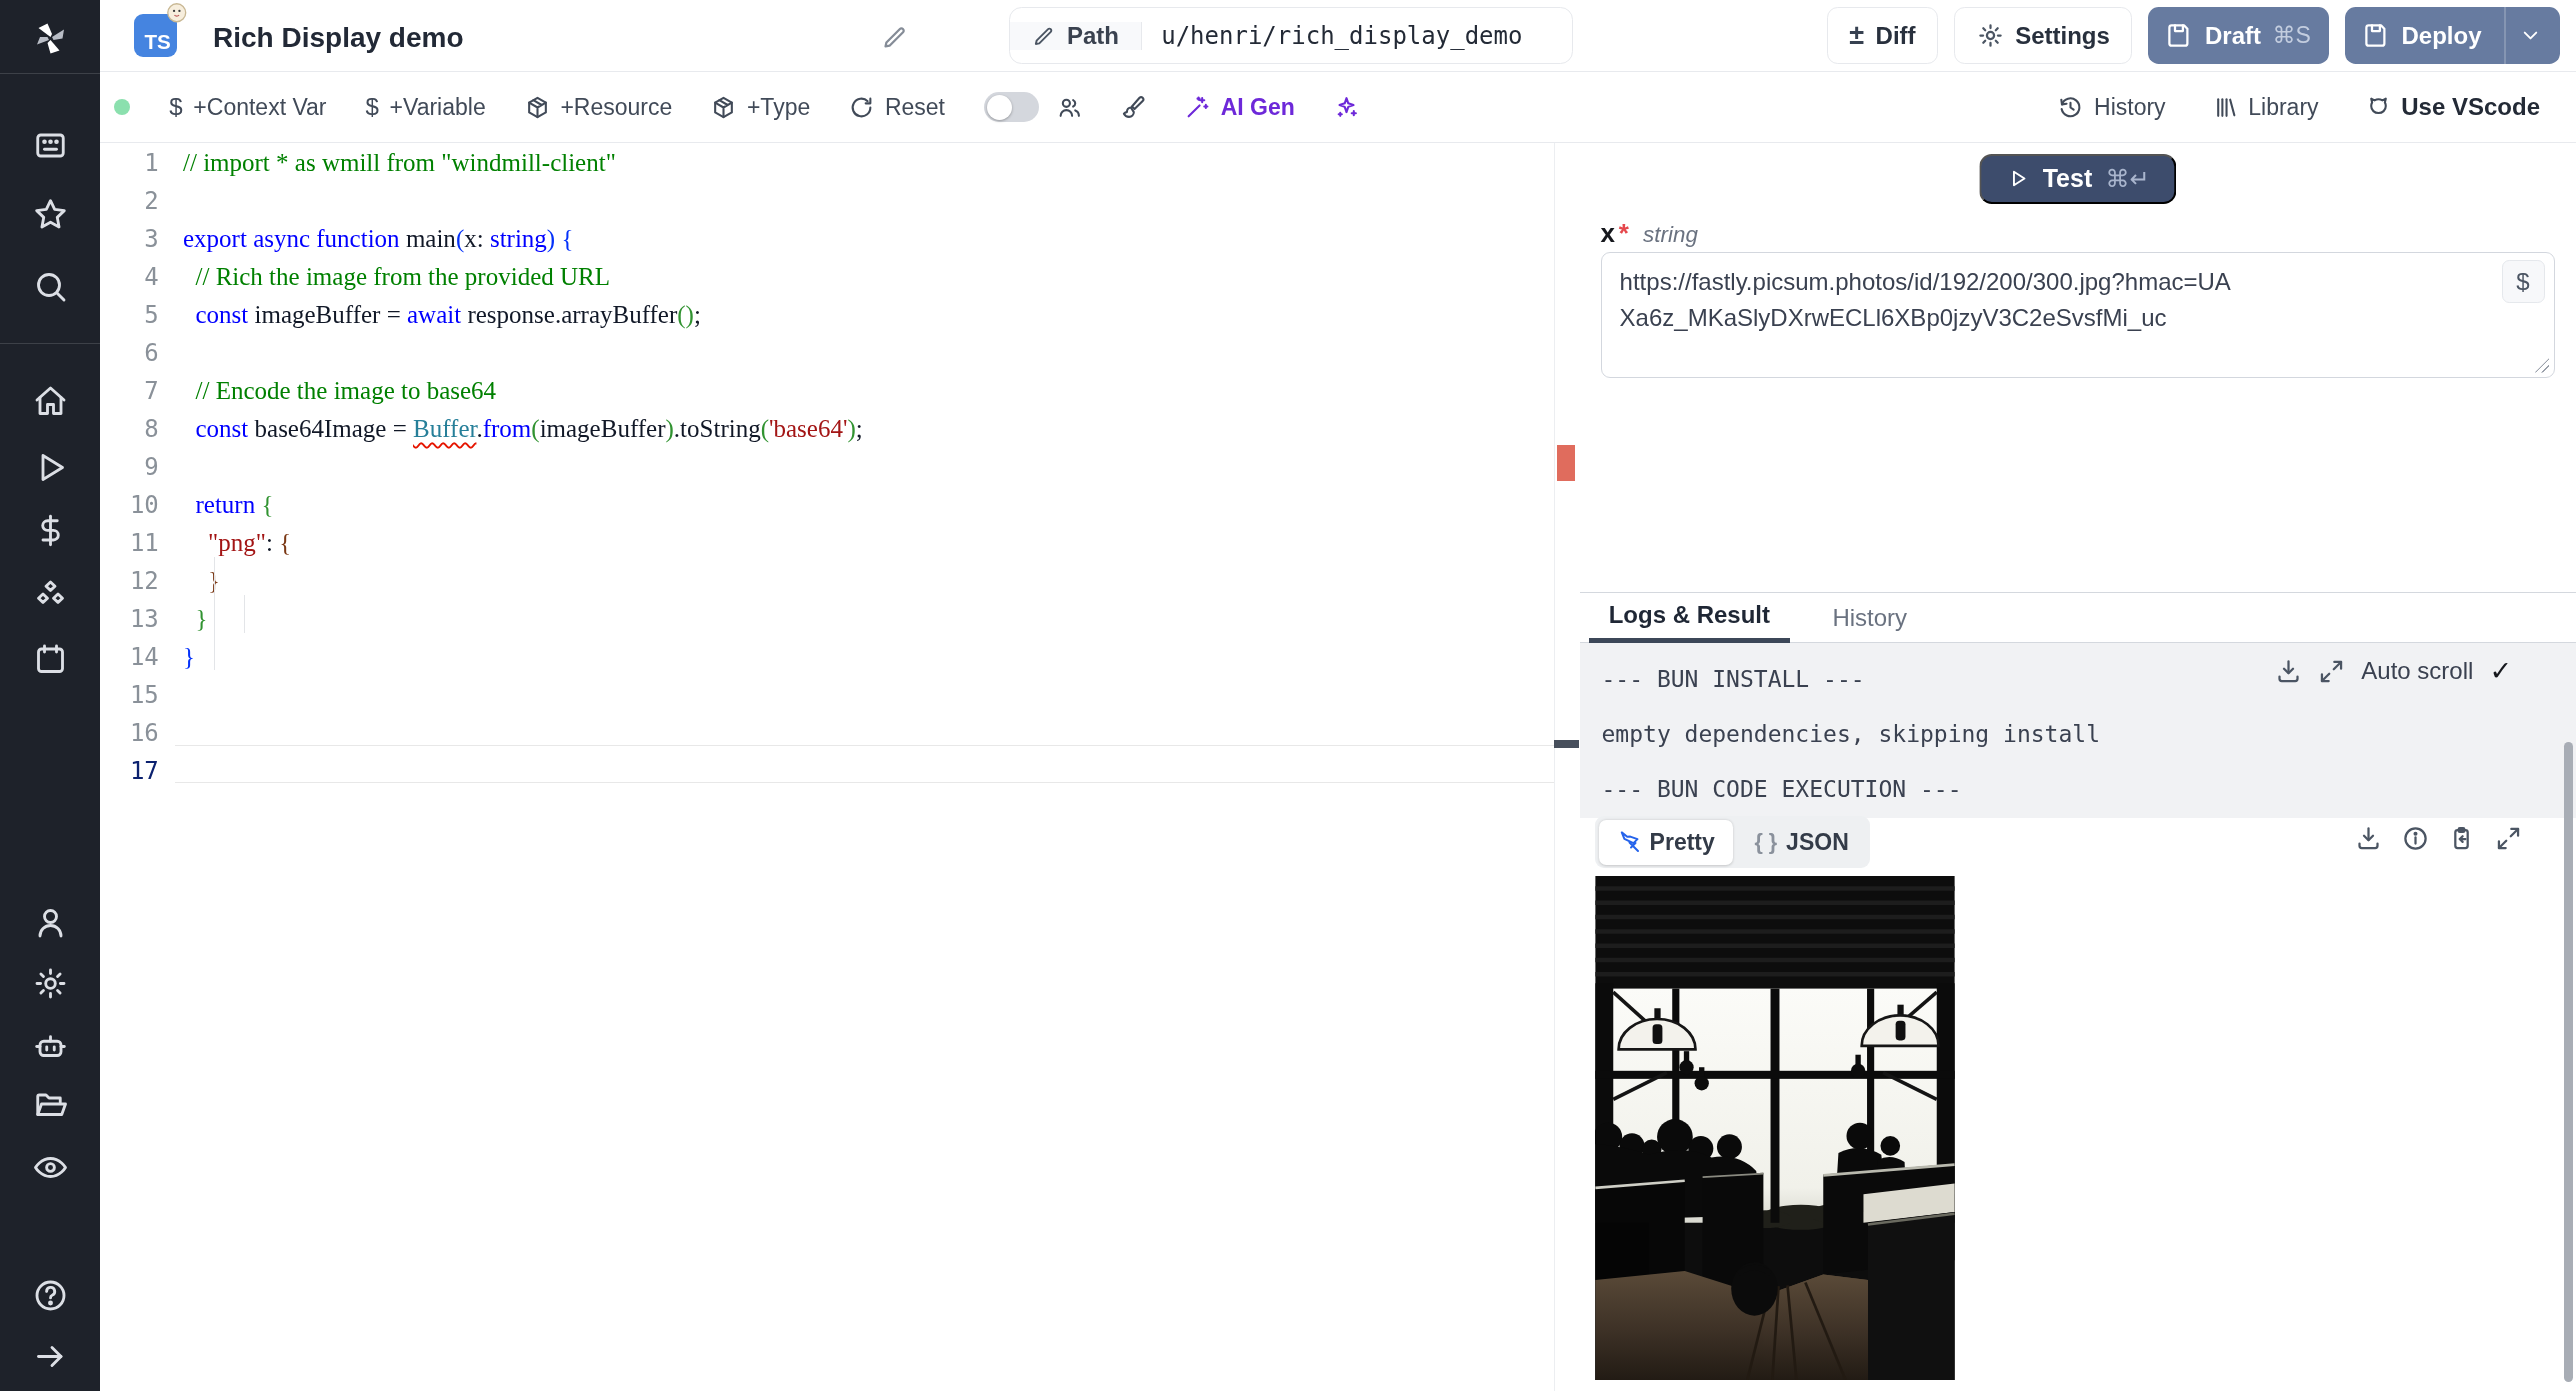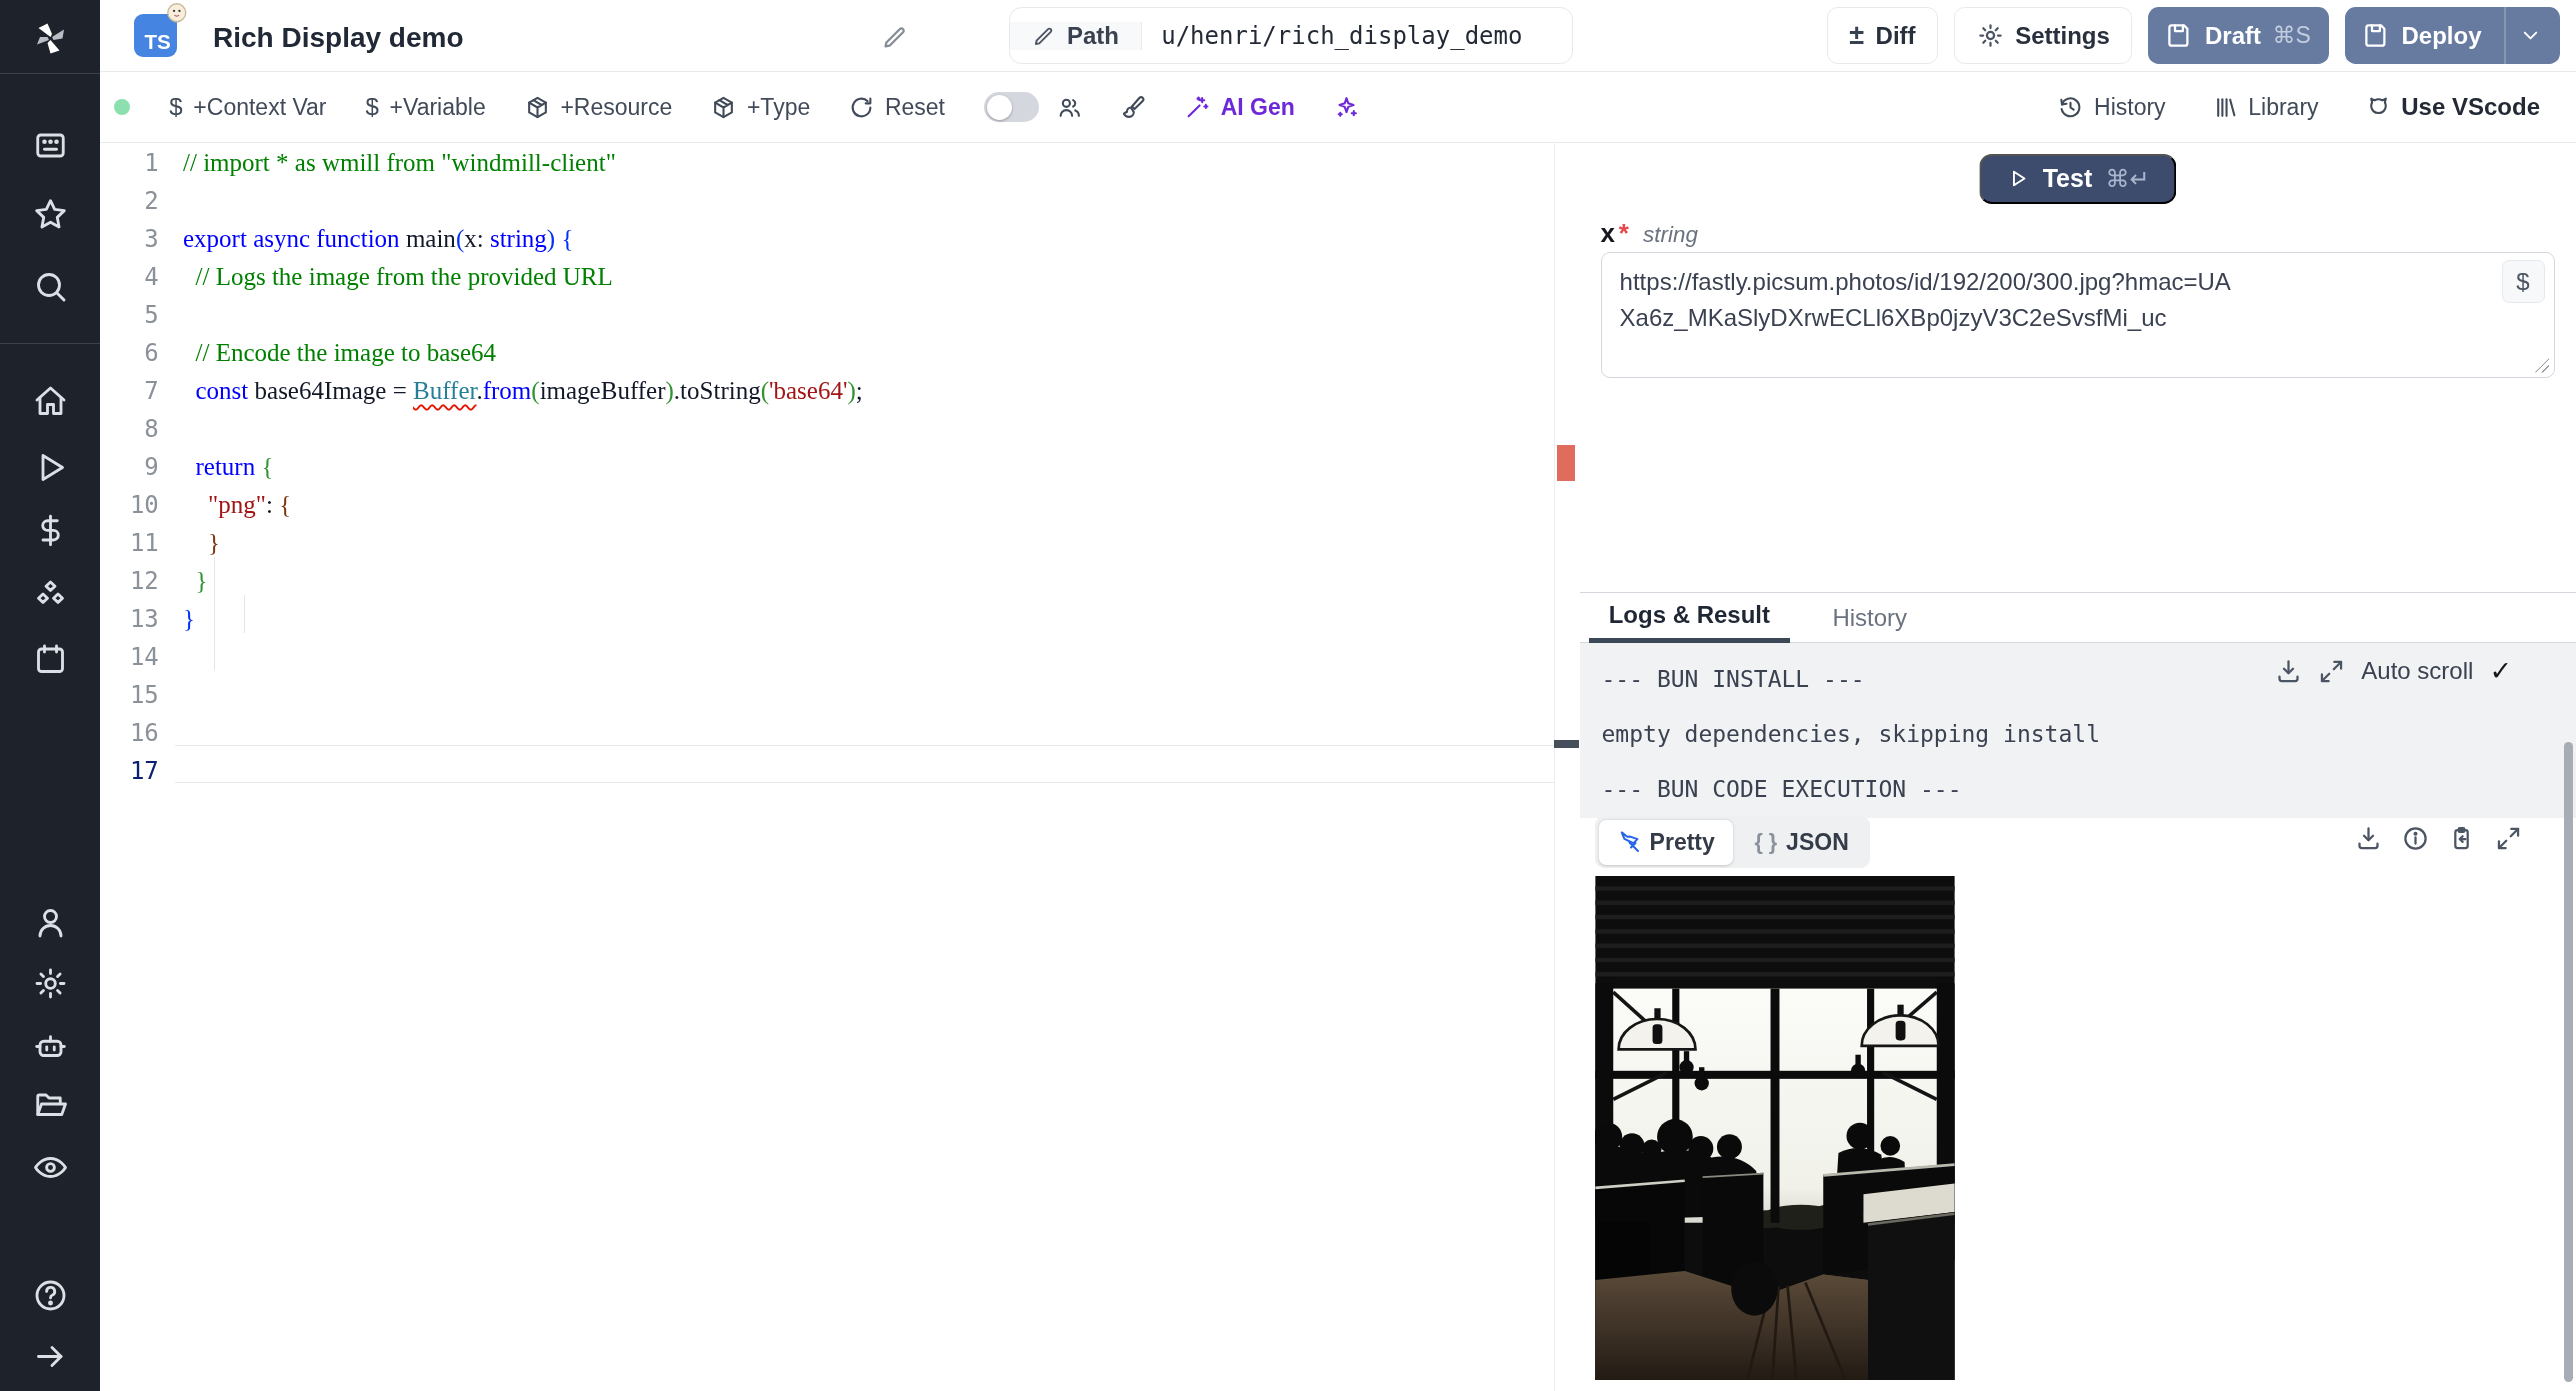--- a/index.html
+++ b/index.html
@@ -398,21 +398,22 @@
         <div class="ln">13</div>
         <div class="ln">14</div>
         <div class="ln">15</div>
         <div class="ln">16</div>
         <div class="ln active">17</div>
       </div>
     <div id="code-lines">
         <div class="code-row"><span class="cm">// import * as wmill from "windmill-client"</span></div>
         <div class="code-row"></div>
         <div class="code-row"><span class="kw">export</span><span class="tx"> </span><span class="kw">async</span><span class="tx"> </span><span class="kw">function</span><span class="tx"> main</span><span class="b1">(</span><span class="tx">x: </span><span class="kw">string</span><span class="b1">)</span><span class="tx"> </span><span class="b1">{</span></div>
-        <div class="code-row"><span class="tx">  </span><span class="cm">// Logs the image from the provided URL</span></div>
+        <div class="code-row"><span class="tx">  </span><span class="cm">// Rich the image from the provided URL</span></div>
+        <div class="code-row"><span class="tx">  </span><span class="kw">const</span><span class="tx"> imageBuffer = </span><span class="kw">await</span><span class="tx"> response.arrayBuffer</span><span class="b2">()</span><span class="tx">;</span></div>
         <div class="code-row"></div>
         <div class="code-row"><span class="tx">  </span><span class="cm">// Encode the image to base64</span></div>
         <div class="code-row"><span class="tx">  </span><span class="kw">const</span><span class="tx"> base64Image = </span><span class="er">Buffer</span><span class="tx">.</span><span class="kw">from</span><span class="b2">(</span><span class="tx">imageBuffer</span><span class="b2">)</span><span class="tx">.toString</span><span class="b2">(</span><span class="st">'base64'</span><span class="b2">)</span><span class="tx">;</span></div>
         <div class="code-row"></div>
         <div class="code-row"><span class="tx">  </span><span class="kw">return</span><span class="tx"> </span><span class="b2">{</span></div>
         <div class="code-row"><span class="tx">    </span><span class="st">"png"</span><span class="tx">: </span><span class="b3">{</span></div>
         <div class="code-row"><span class="tx">    </span><span class="b3">}</span></div>
         <div class="code-row"><span class="tx">  </span><span class="b2">}</span></div>
         <div class="code-row"><span class="b1">}</span></div>
         <div class="code-row"></div>

